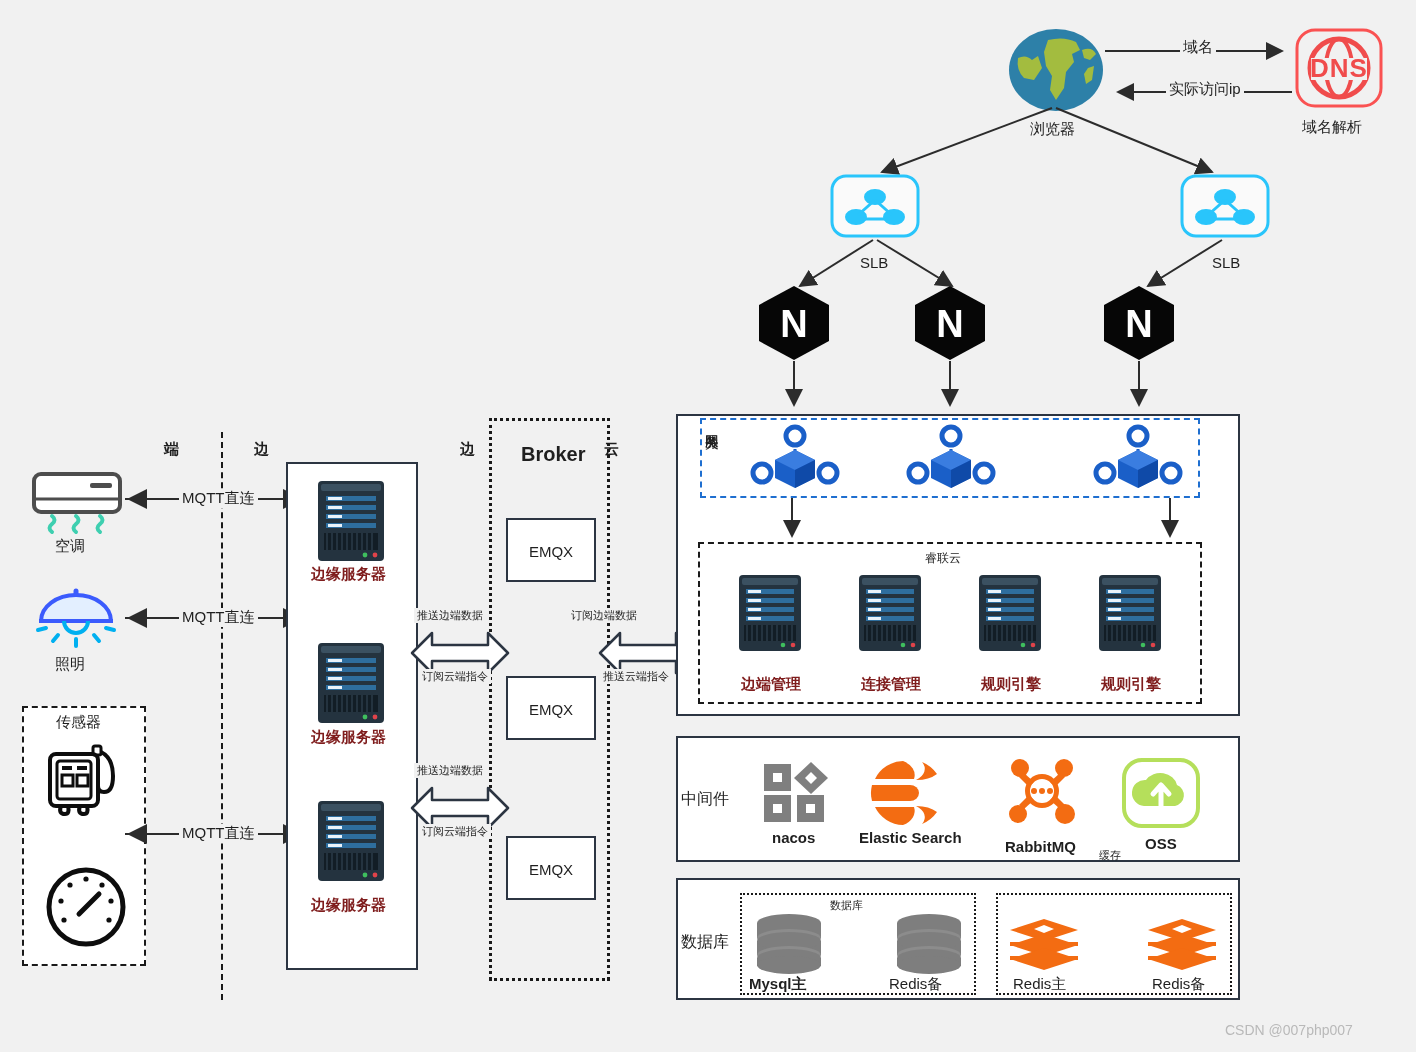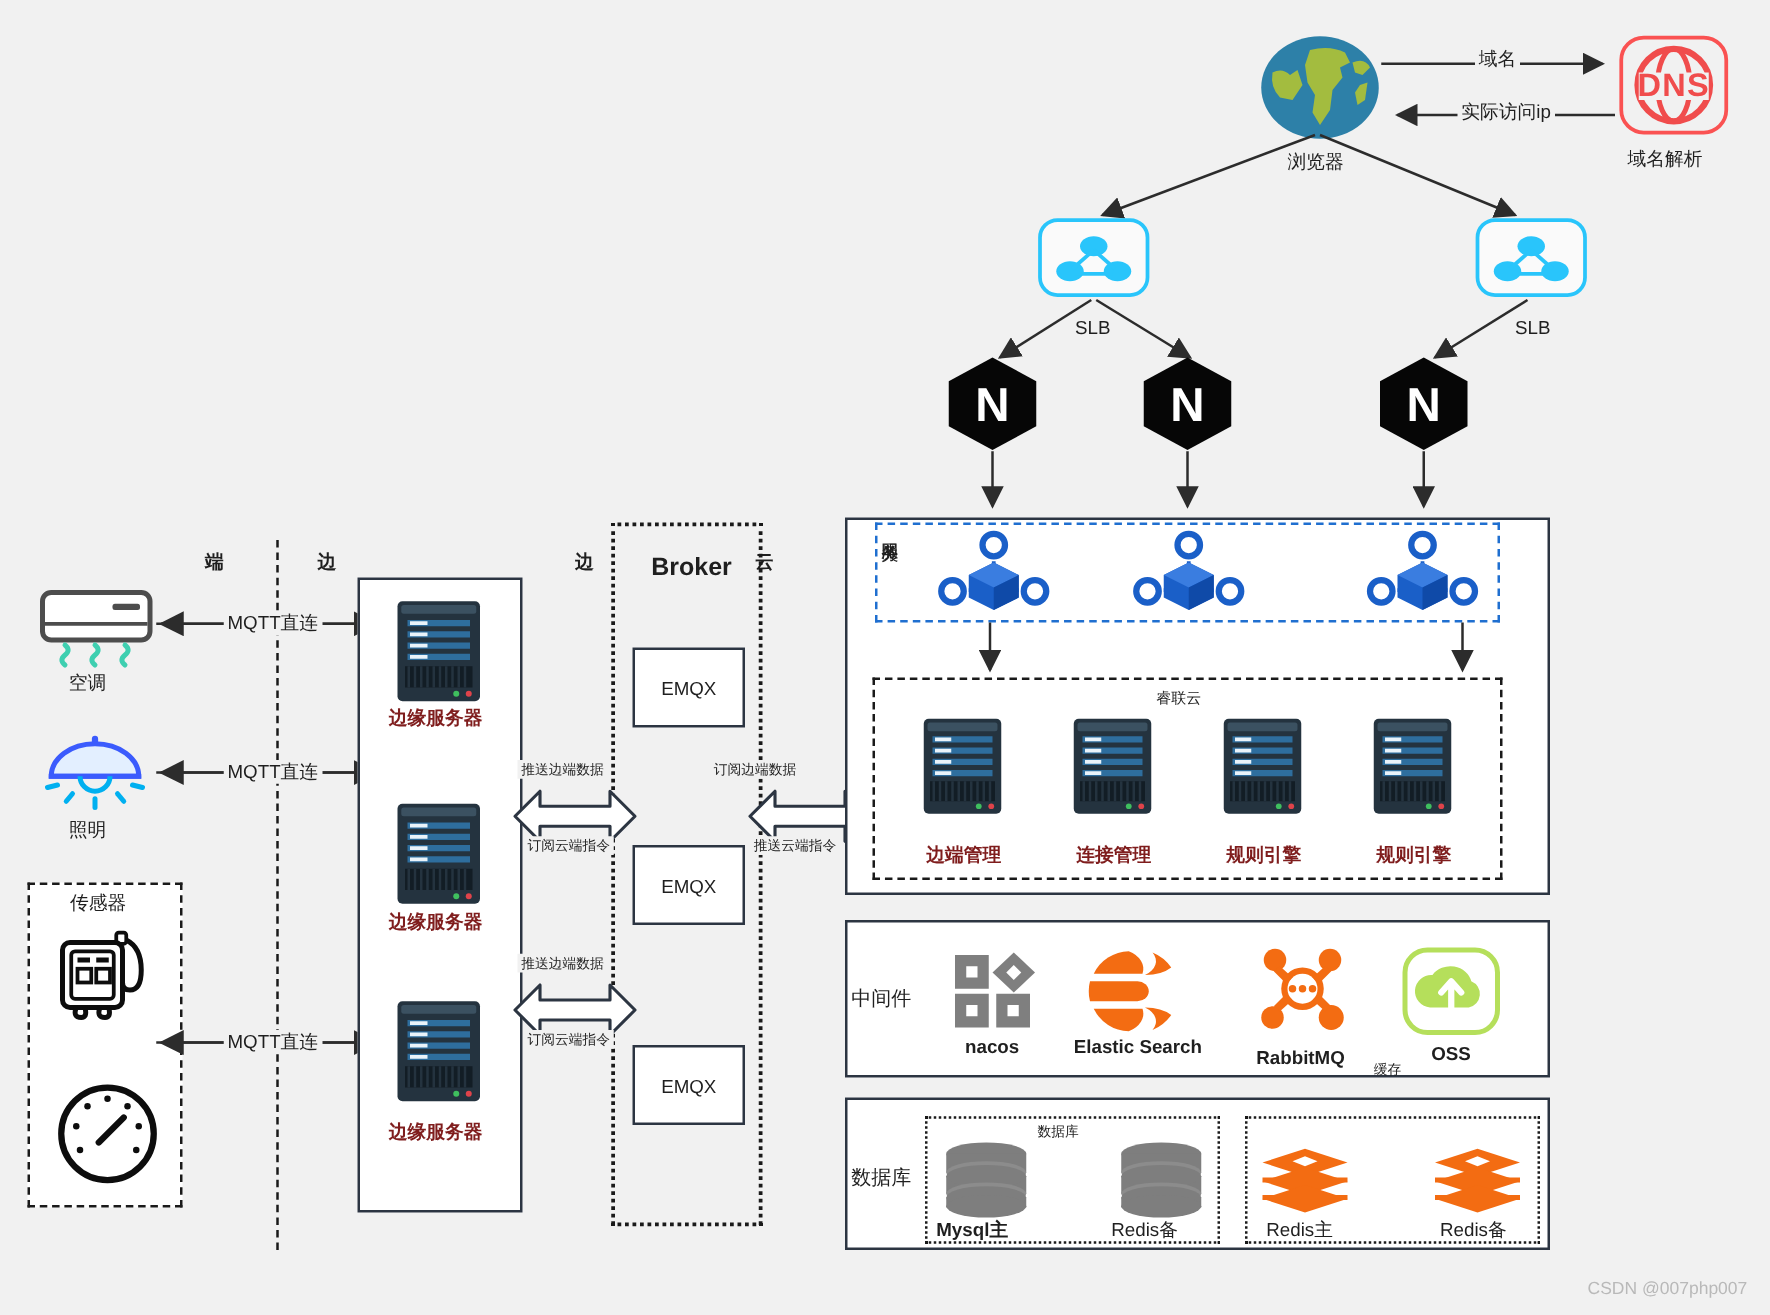--- a/index.html
+++ b/index.html
@@ -695,13 +695,13 @@
     <polygon points="36,1 70,12 36,23 2,12" fill="#f36c12"></polygon>
     <polygon points="26,11 36,7 46,11 36,15" fill="#ffffff"></polygon>
     <polygon points="36,16 70,27 36,38 2,27" fill="#f36c12"></polygon>
     <rect x="2" y="24" width="68" height="4" fill="#f36c12"></rect>
     <polygon points="36,30 70,41 36,52 2,41" fill="#f36c12"></polygon>
     <rect x="2" y="38" width="68" height="4" fill="#f36c12"></rect>
   </svg>
 </div>
 <div class="abs lbl" style="left:1152px;top:975px;">Redis备</div>
 
-<div class="abs watermark" style="left:1270px;top:1022px;">CSDN @007php007</div>
+<div class="abs watermark" style="left:1225px;top:1022px;">CSDN @007php007</div>
 
 </body></html>

